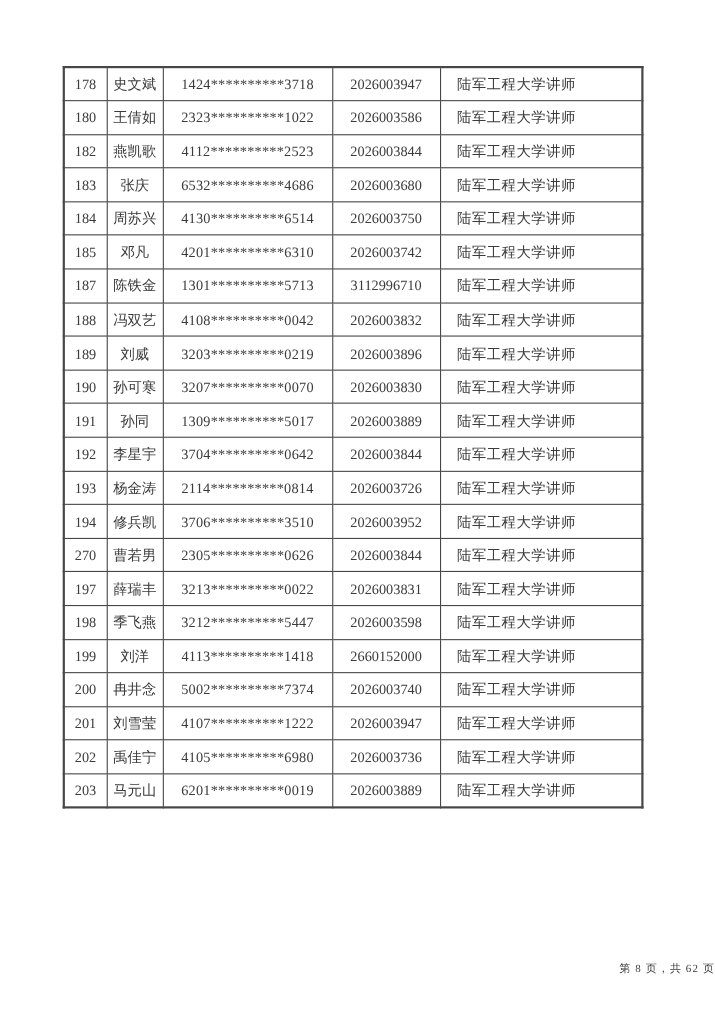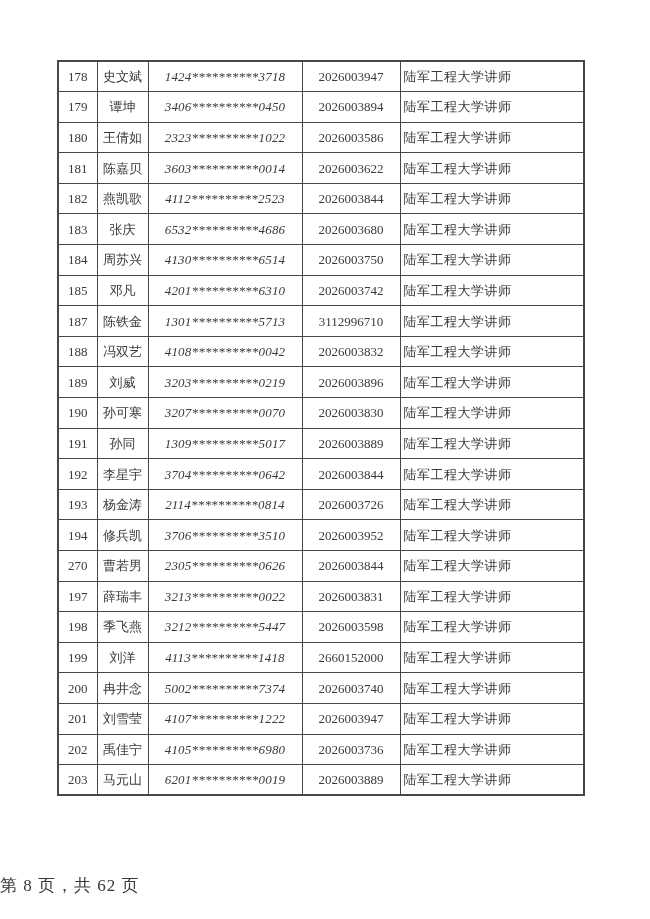--- a/index.html
+++ b/index.html
@@ -32,32 +32,32 @@
     border: 1px solid var(--border-color);
     font-size: 13px;
     color: var(--text-color);
     text-align: center;
     vertical-align: middle;
     height: 30.6px;
     line-height: 1;
     overflow: hidden;
     white-space: nowrap;
   }
-  table.roster td.c2 { letter-spacing: 0.2px; font-style: italic; }
+  table.roster td.c2 { letter-spacing: 0.2px; }
   table.roster td.c4 {
     text-align: left;
-    padding-left: 3px;
+    padding-left: 15px;
     letter-spacing: 0.5px;
   }
   .footer {
     position: absolute;
     top: 874px; left: 0;
     width: 650px;
-    text-align: left;
-    font-size: 17px;
+    text-align: right;
+    font-size: 10px;
     letter-spacing: 1px;
     color: var(--text-color);
   }
 </style>
 </head>
 <body>
 
 <div class="page">
   <table class="roster">
     <colgroup>
@@ -69,38 +69,24 @@
     </colgroup>
     <tbody>
         <tr>
           <td class="c0">178</td>
           <td class="c1">史文斌</td>
           <td class="c2">1424**********3718</td>
           <td class="c3">2026003947</td>
           <td class="c4">陆军工程大学讲师</td>
         </tr>
         <tr>
-          <td class="c0">179</td>
-          <td class="c1">谭坤</td>
-          <td class="c2">3406**********0450</td>
-          <td class="c3">2026003894</td>
-          <td class="c4">陆军工程大学讲师</td>
-        </tr>
-        <tr>
           <td class="c0">180</td>
           <td class="c1">王倩如</td>
           <td class="c2">2323**********1022</td>
           <td class="c3">2026003586</td>
-          <td class="c4">陆军工程大学讲师</td>
-        </tr>
-        <tr>
-          <td class="c0">181</td>
-          <td class="c1">陈嘉贝</td>
-          <td class="c2">3603**********0014</td>
-          <td class="c3">2026003622</td>
           <td class="c4">陆军工程大学讲师</td>
         </tr>
         <tr>
           <td class="c0">182</td>
           <td class="c1">燕凯歌</td>
           <td class="c2">4112**********2523</td>
           <td class="c3">2026003844</td>
           <td class="c4">陆军工程大学讲师</td>
         </tr>
         <tr>

